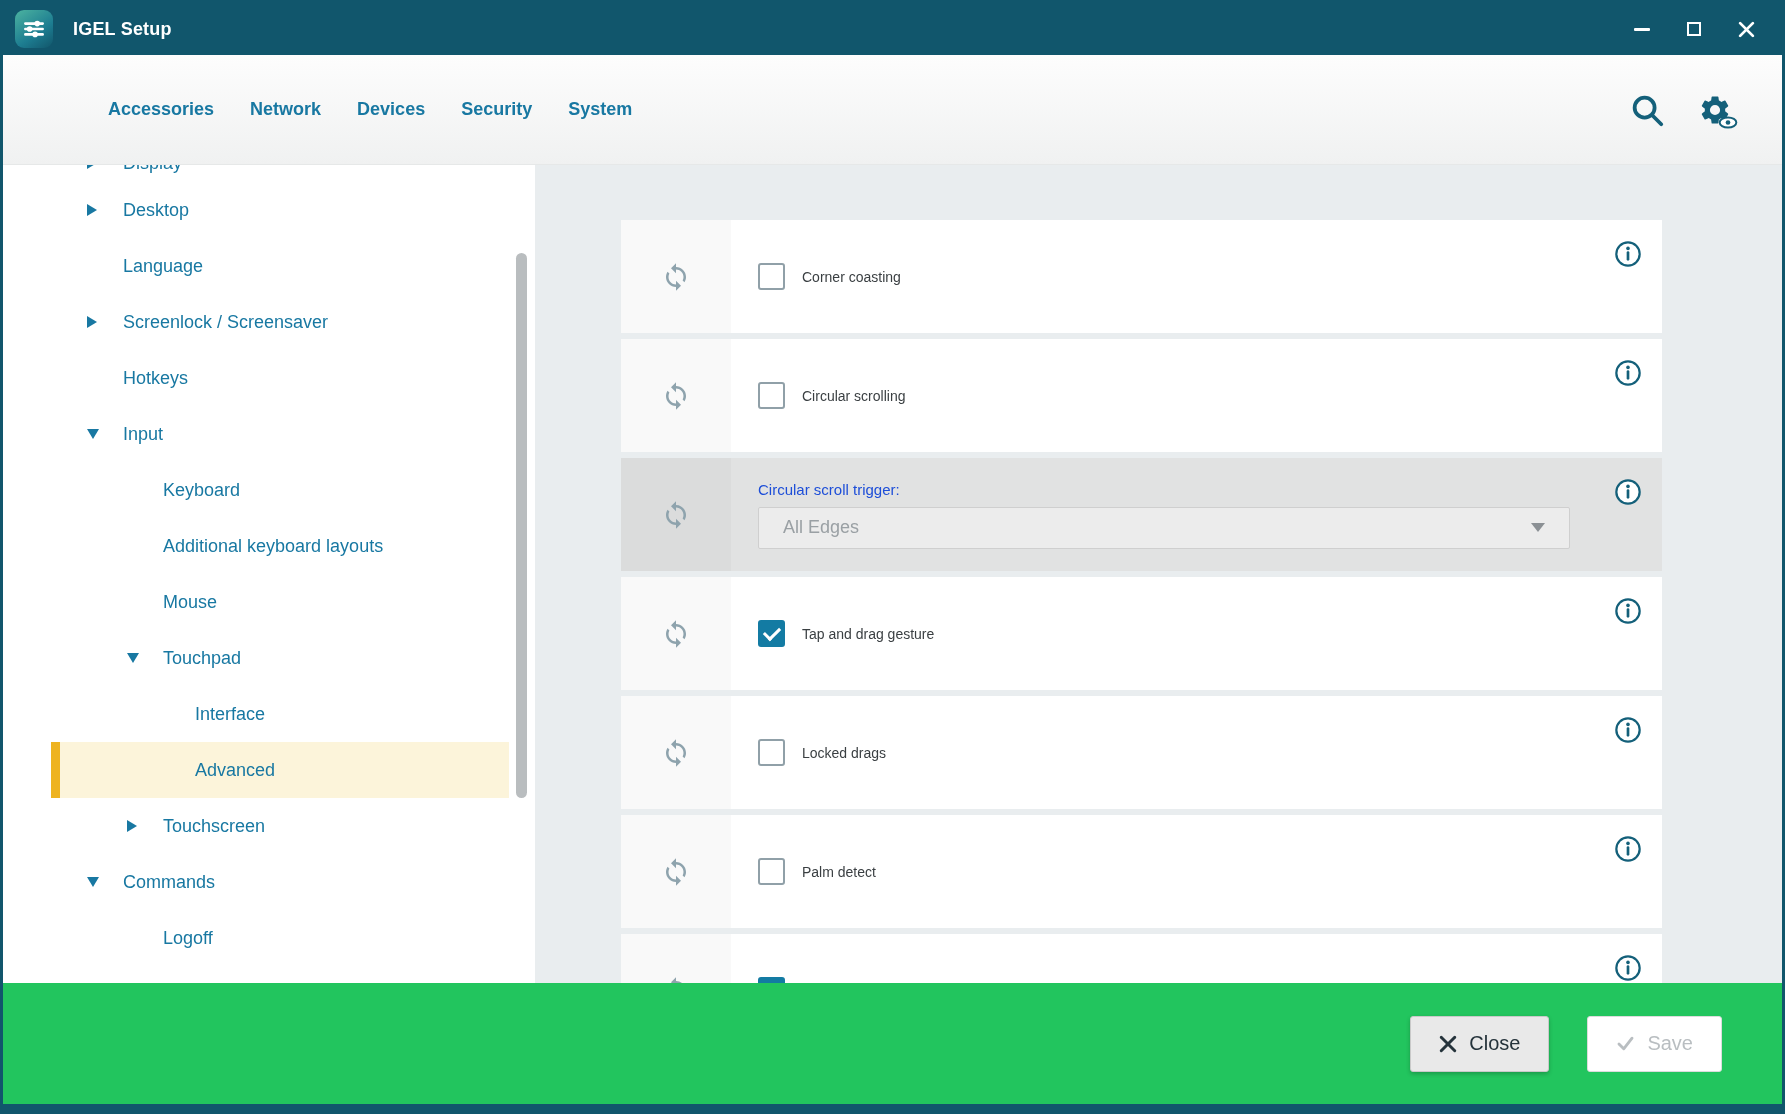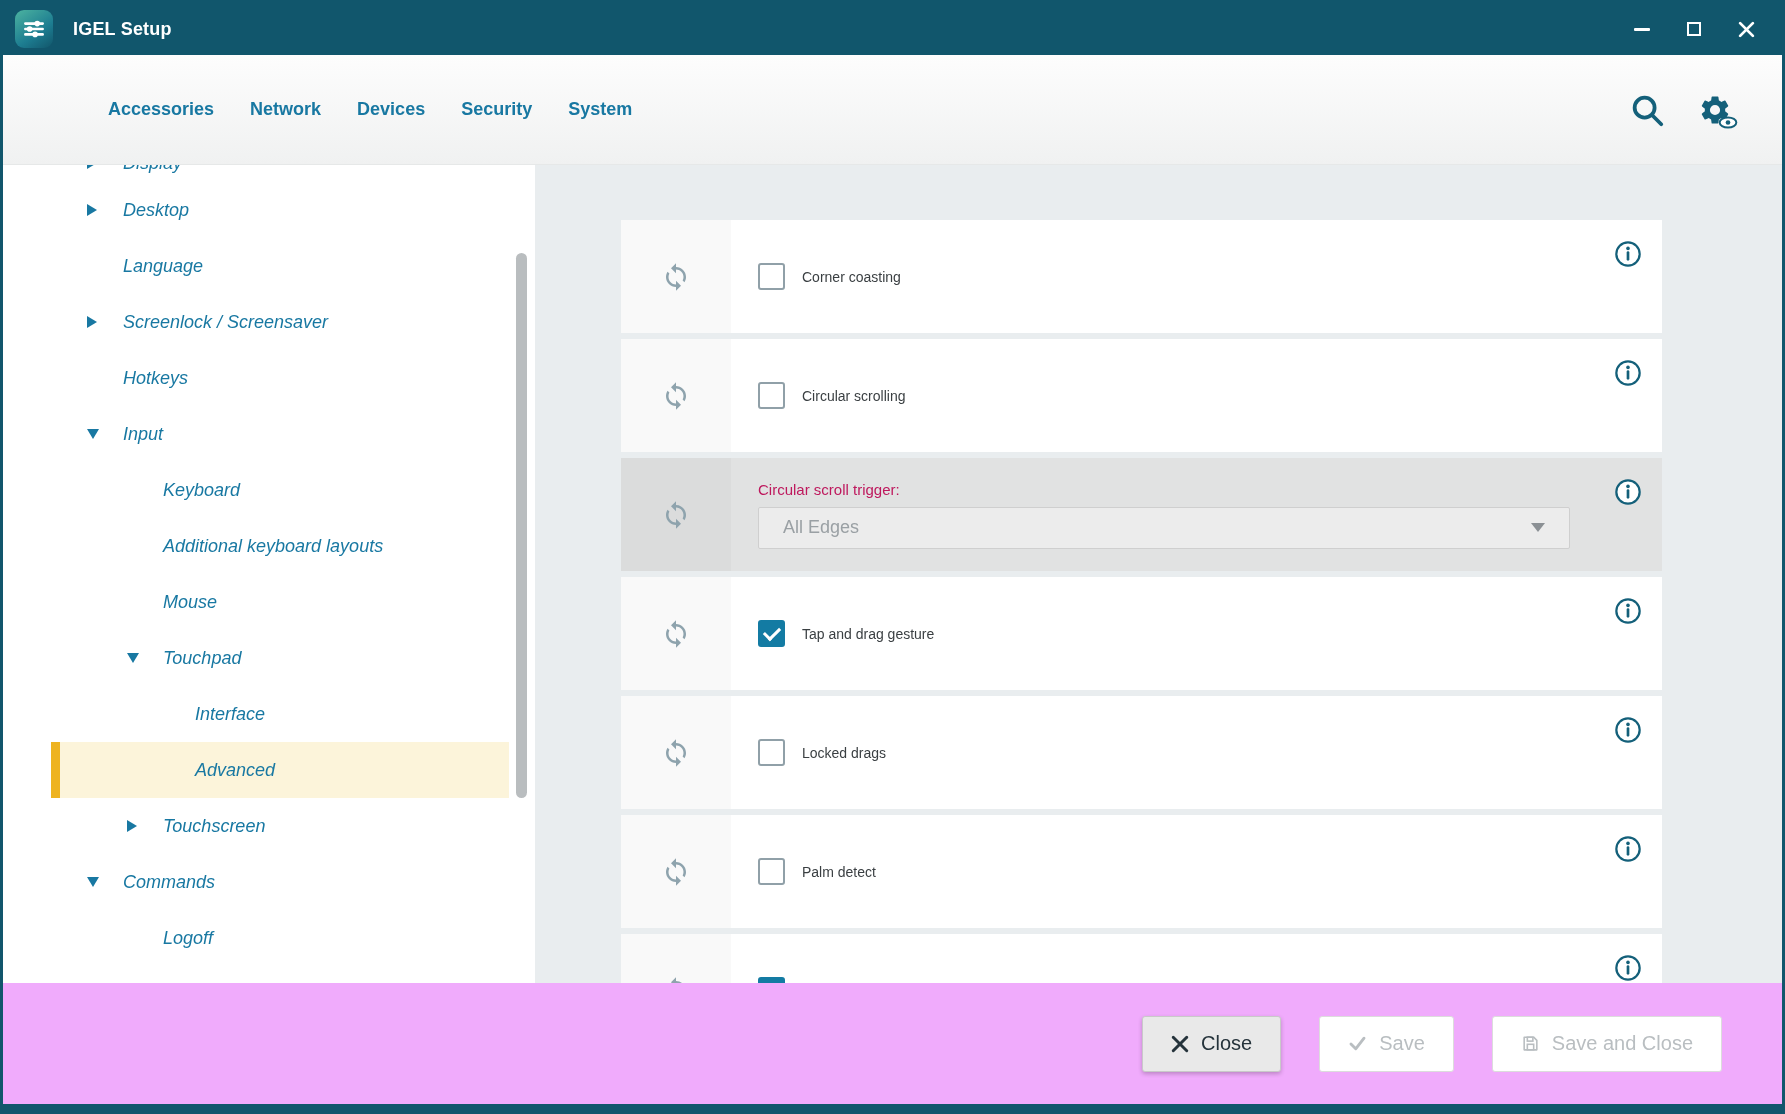--- a/index.html
+++ b/index.html
@@ -45,51 +45,51 @@
     color:var(--accent,#1878a2); font-size:18px; }
   .s-item.partial { position:absolute; top:-47px; left:0; right:0; }
   .s-item.lvl1 { padding-left:84px; }
   .s-item.lvl2 { padding-left:124px; }
   .s-item.lvl3 { padding-left:156px; }
   .arrow-slot { width:36px; display:flex; align-items:center; flex:0 0 auto; position:relative; z-index:2; }
   .tri-right { width:0; height:0; border-left:10px solid var(--accent,#1878a2);
     border-top:6px solid transparent; border-bottom:6px solid transparent; }
   .tri-down { width:0; height:0; border-top:10px solid var(--accent,#1878a2);
     border-left:6px solid transparent; border-right:6px solid transparent; }
-  .s-label { position:relative; z-index:2; white-space:nowrap;font-style:italic; }
+  .s-label { position:relative; z-index:2; white-space:nowrap; }
   .s-item.selected::before { content:""; position:absolute; left:48px; right:26px; top:0; bottom:0;
     background:var(--selected_bg,#fcf4da); border-left:9px solid var(--selected_bar,#eeb320); z-index:1; }
   .scroll-thumb { position:absolute; right:8px; top:88px; width:11px; height:545px;
     background:#b9bdbf; border-radius:6px; cursor:grab; }
 
   
   .content { flex:1 1 auto; padding:55px 120px 0 86px; overflow:hidden; }
   .srow { height:113px; margin-bottom:6px; background:#fff; display:flex; position:relative; }
   .srow.disabled { background:var(--disabled_row,#e1e2e2); }
   .row-reset { width:110px; flex:0 0 auto; display:flex; align-items:center; justify-content:center;
     background:rgba(0,0,0,.025); cursor:pointer; border:none; }
   .row-main { flex:1 1 auto; display:flex; align-items:center; padding:0 92px 0 27px; }
   .row-main.col { flex-direction:column; align-items:stretch; justify-content:center; }
   .cbx { width:27px; height:27px; border:2px solid #90a0a8; border-radius:3px; background:#fff;
     flex:0 0 auto; cursor:pointer; display:flex; align-items:center; justify-content:center; }
   .cbx.checked { background:var(--checkbox_checked,#137ba3); border-color:var(--checkbox_checked,#137ba3); }
   .cbx.checked::after { content:""; width:13px; height:7px; border-left:3px solid #fff;
     border-bottom:3px solid #fff; transform:rotate(-45deg); margin-top:-3px; }
   .cbx-label { margin-left:17px; font-size:14px; color:#3a3f42; }
-  .sel-label { font-size:15px; color:#be185d; margin-bottom:9px; }
+  .sel-label { font-size:15px; color:#1d4ed8; margin-bottom:9px; }
   .selectbox { height:42px; background:#ececec; border:1px solid #cfcfcf; border-radius:2px;
     display:flex; align-items:center; justify-content:space-between; padding:0 24px; cursor:default; }
   .sel-value { font-size:18px; color:#9aa0a4; }
   .caret { width:0; height:0; border-top:9px solid #8b9094; border-left:7px solid transparent;
     border-right:7px solid transparent; }
   .row-info { position:absolute; top:20px; right:20px; width:28px; height:28px; cursor:pointer;
     background:none; border:none; padding:0; }
 
   
-  .footer { height:121px; flex:0 0 auto; background:#f0abfc; display:flex; align-items:center;
+  .footer { height:121px; flex:0 0 auto; background:#22c55e; display:flex; align-items:center;
     justify-content:flex-end; gap:38px; padding-right:60px; }
   .fbtn { height:56px; display:flex; align-items:center; gap:12px; padding:0 28px;
     border-radius:3px; font-size:20px; cursor:pointer; border:1px solid #c9c9c9;
     background:#e9e9e9; color:#25333b; box-shadow:0 2px 4px rgba(0,0,0,.22); font-family:inherit; }
   .fbtn.disabled { background:#fff; border-color:#dcdcdc; color:#b9bec1; box-shadow:none; cursor:default; }
   .fbtn svg { flex:0 0 auto; }
 </style>
 </head>
 <body>
 
@@ -367,23 +367,15 @@
           <line x1="14" y1="2" x2="2" y2="14" stroke="currentColor" stroke-width="2.6" stroke-linecap="round"></line>
         </svg>
         <span>Close</span>
       </button>
       <button class="fbtn disabled">
         <svg width="19" height="19" viewBox="0 0 16 16" fill="none">
           <polyline points="2.5,8.5 6.5,12.5 13.5,3.5" stroke="currentColor" stroke-width="2.4" stroke-linecap="round" stroke-linejoin="round"></polyline>
         </svg>
         <span>Save</span>
       </button>
-      <button class="fbtn disabled">
-        <svg width="19" height="19" viewBox="0 0 24 24" fill="none" stroke="currentColor" stroke-width="2">
-          <path d="M4 4h12l4 4v12H4z" stroke-linejoin="round"></path>
-          <rect x="8" y="13" width="8" height="7"></rect>
-          <rect x="8" y="4" width="7" height="5"></rect>
-        </svg>
-        <span>Save and Close</span>
-      </button>
     </div>
 
 </div>
 
 </body></html>

